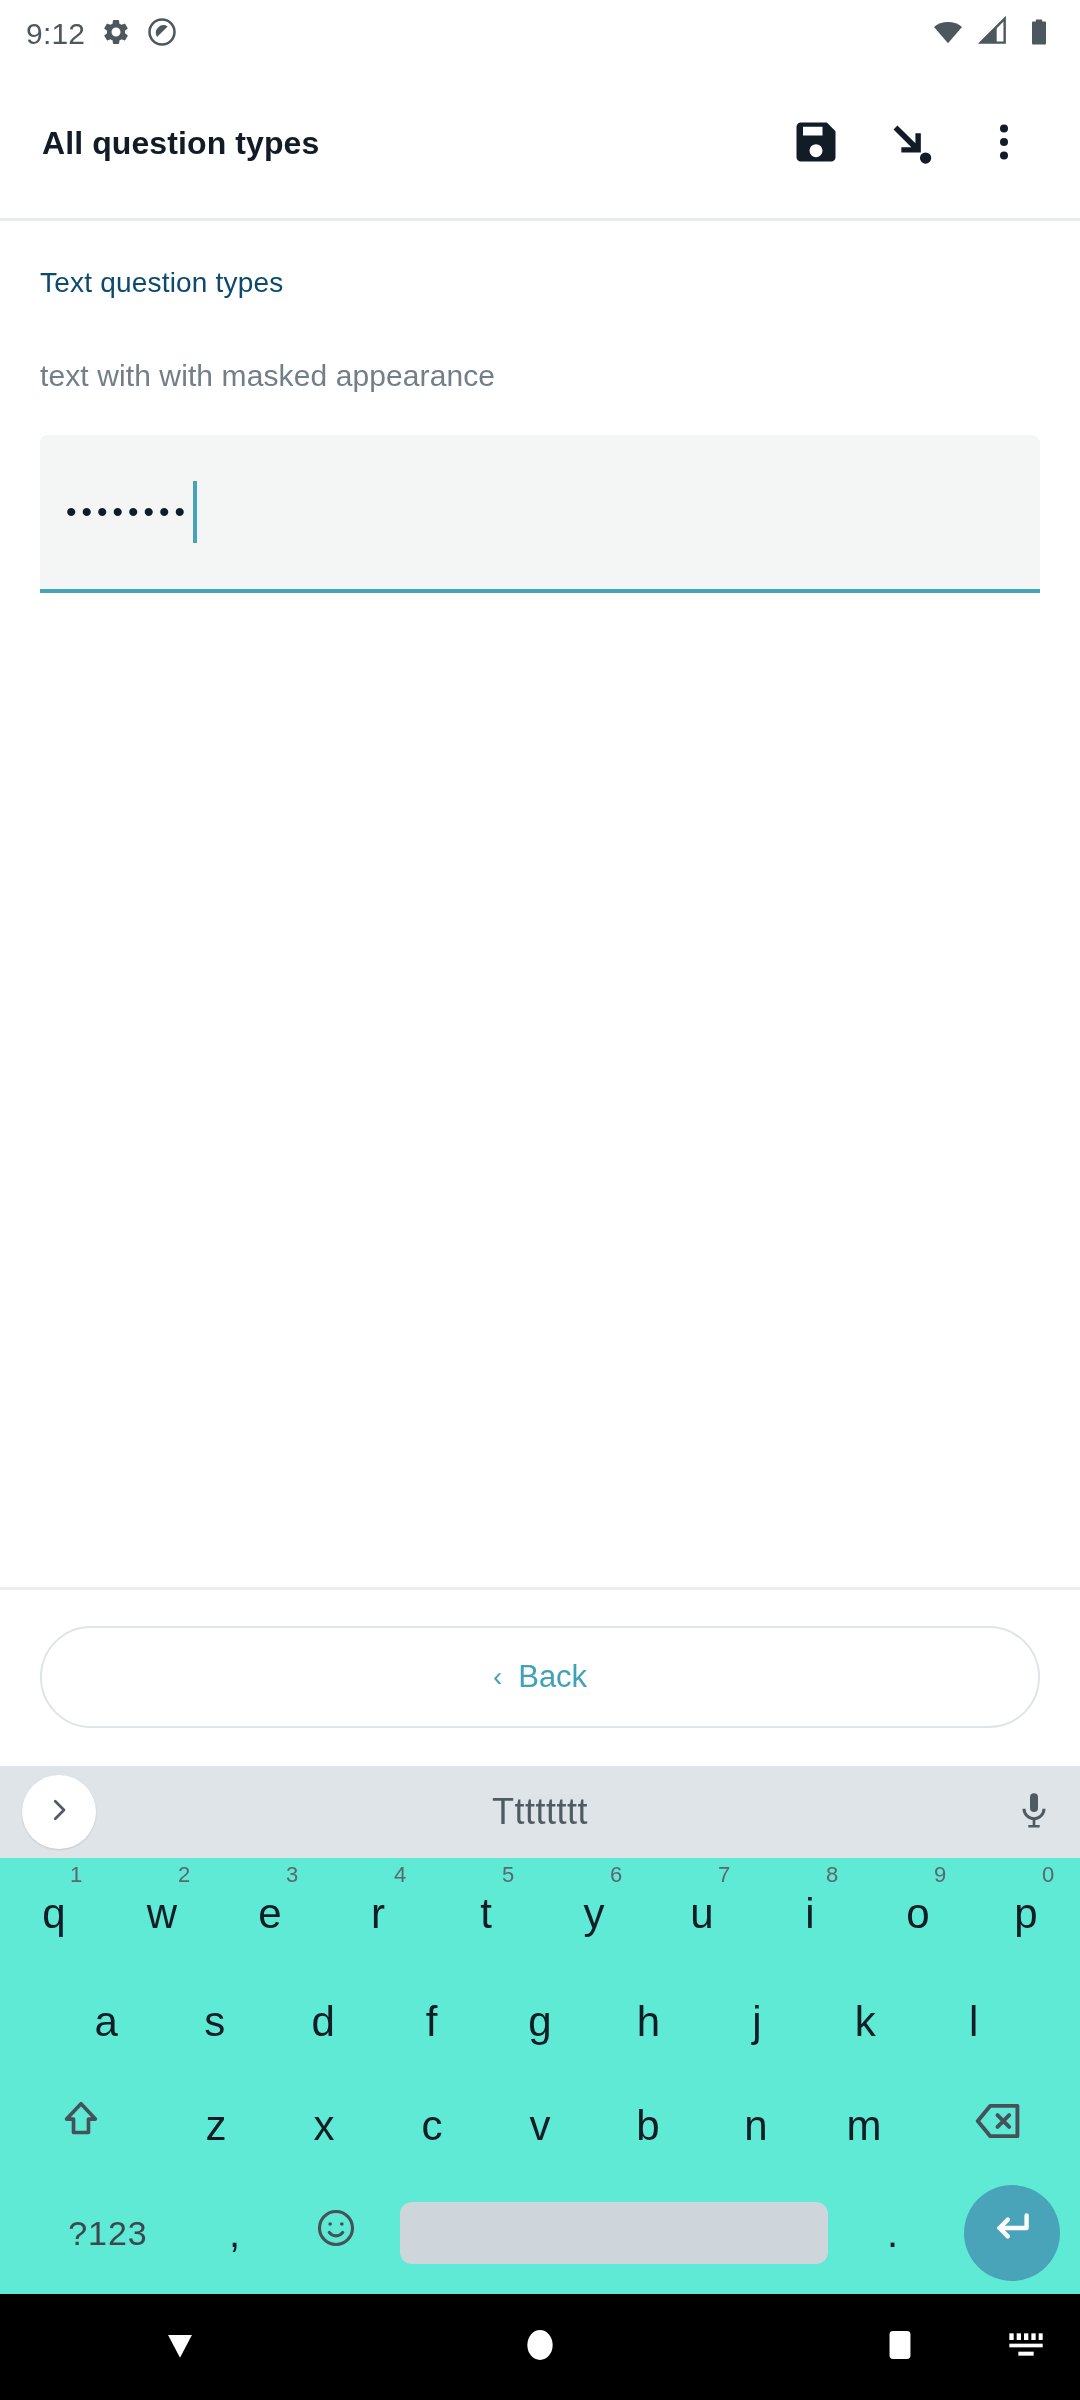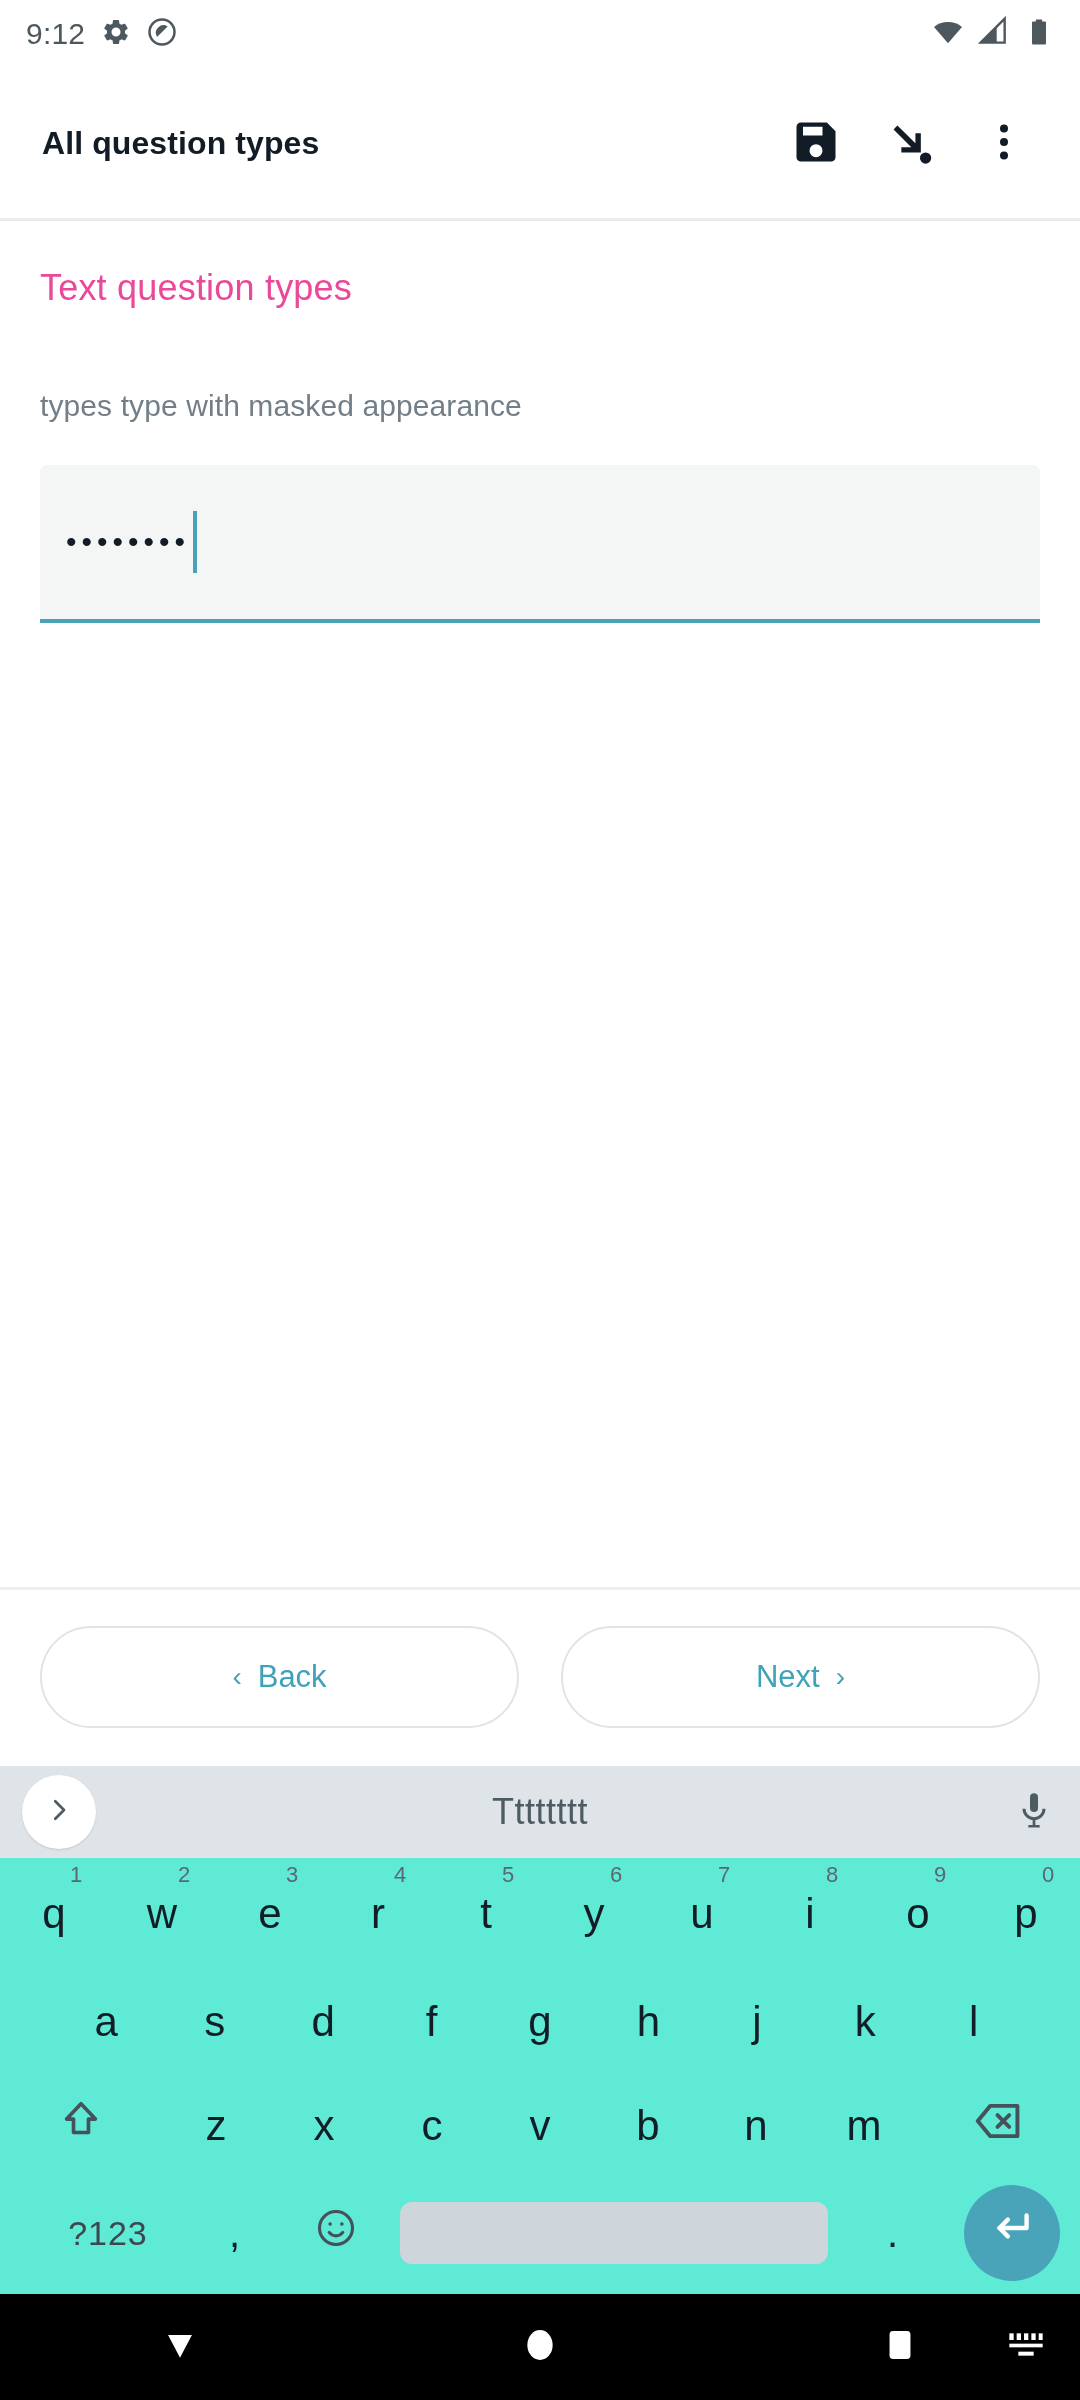--- a/index.html
+++ b/index.html
@@ -46,22 +46,22 @@
   .content-wrap {
     flex:1 1 auto; position:relative; overflow:hidden;
     border-top:3px solid #e9ecef;
     display:flex; flex-direction:column;
   }
   .content {
     padding:46px 40px 0 40px;
     flex:1 1 auto;
   }
   .group-label {
-    font-size:36px; color:#ec4899; letter-spacing:.2px;
-    margin-bottom:80px;
+    font-size:28px; color:#0c4a6e; letter-spacing:.2px;
+    margin-bottom:60px;
   }
   .q-title {
     font-size:40px; font-weight:bold; color:#111c26;
     letter-spacing:.1px; margin-bottom:14px;
   }
   .q-hint {
     font-size:30px; color:#727f88; letter-spacing:.1px;
     margin-bottom:42px;
   }
   .field {
@@ -253,36 +253,32 @@
               <circle cx="12" cy="19" r="2.1"></circle>
           </svg>
         </span>
       </button>
     </div>
   </div>
 
   <div class="content-wrap">
     <div class="content">
       <div class="group-label">Text question types</div>
-      <div class="q-hint">types type with masked appearance</div>
+      <div class="q-hint">text with with masked appearance</div>
 
       <div class="field">
         <span class="masked">••••••••</span>
         <span class="caret"></span>
       </div>
     </div>
 
     <div class="nav-buttons">
       <button class="nav-btn">
         <span class="chev">‹</span>
         <span>Back</span>
-      </button>
-      <button class="nav-btn">
-        <span>Next</span>
-        <span class="chev">›</span>
       </button>
     </div>
   </div>
 
   <div class="keyboard">
 
     <div class="suggestion-strip">
       <div class="expand-pill">
         <span>
           <svg width="30" height="30" viewBox="0 0 24 24" fill="none" stroke="#4f5b63" stroke-width="2.2" stroke-linecap="round" stroke-linejoin="round">

